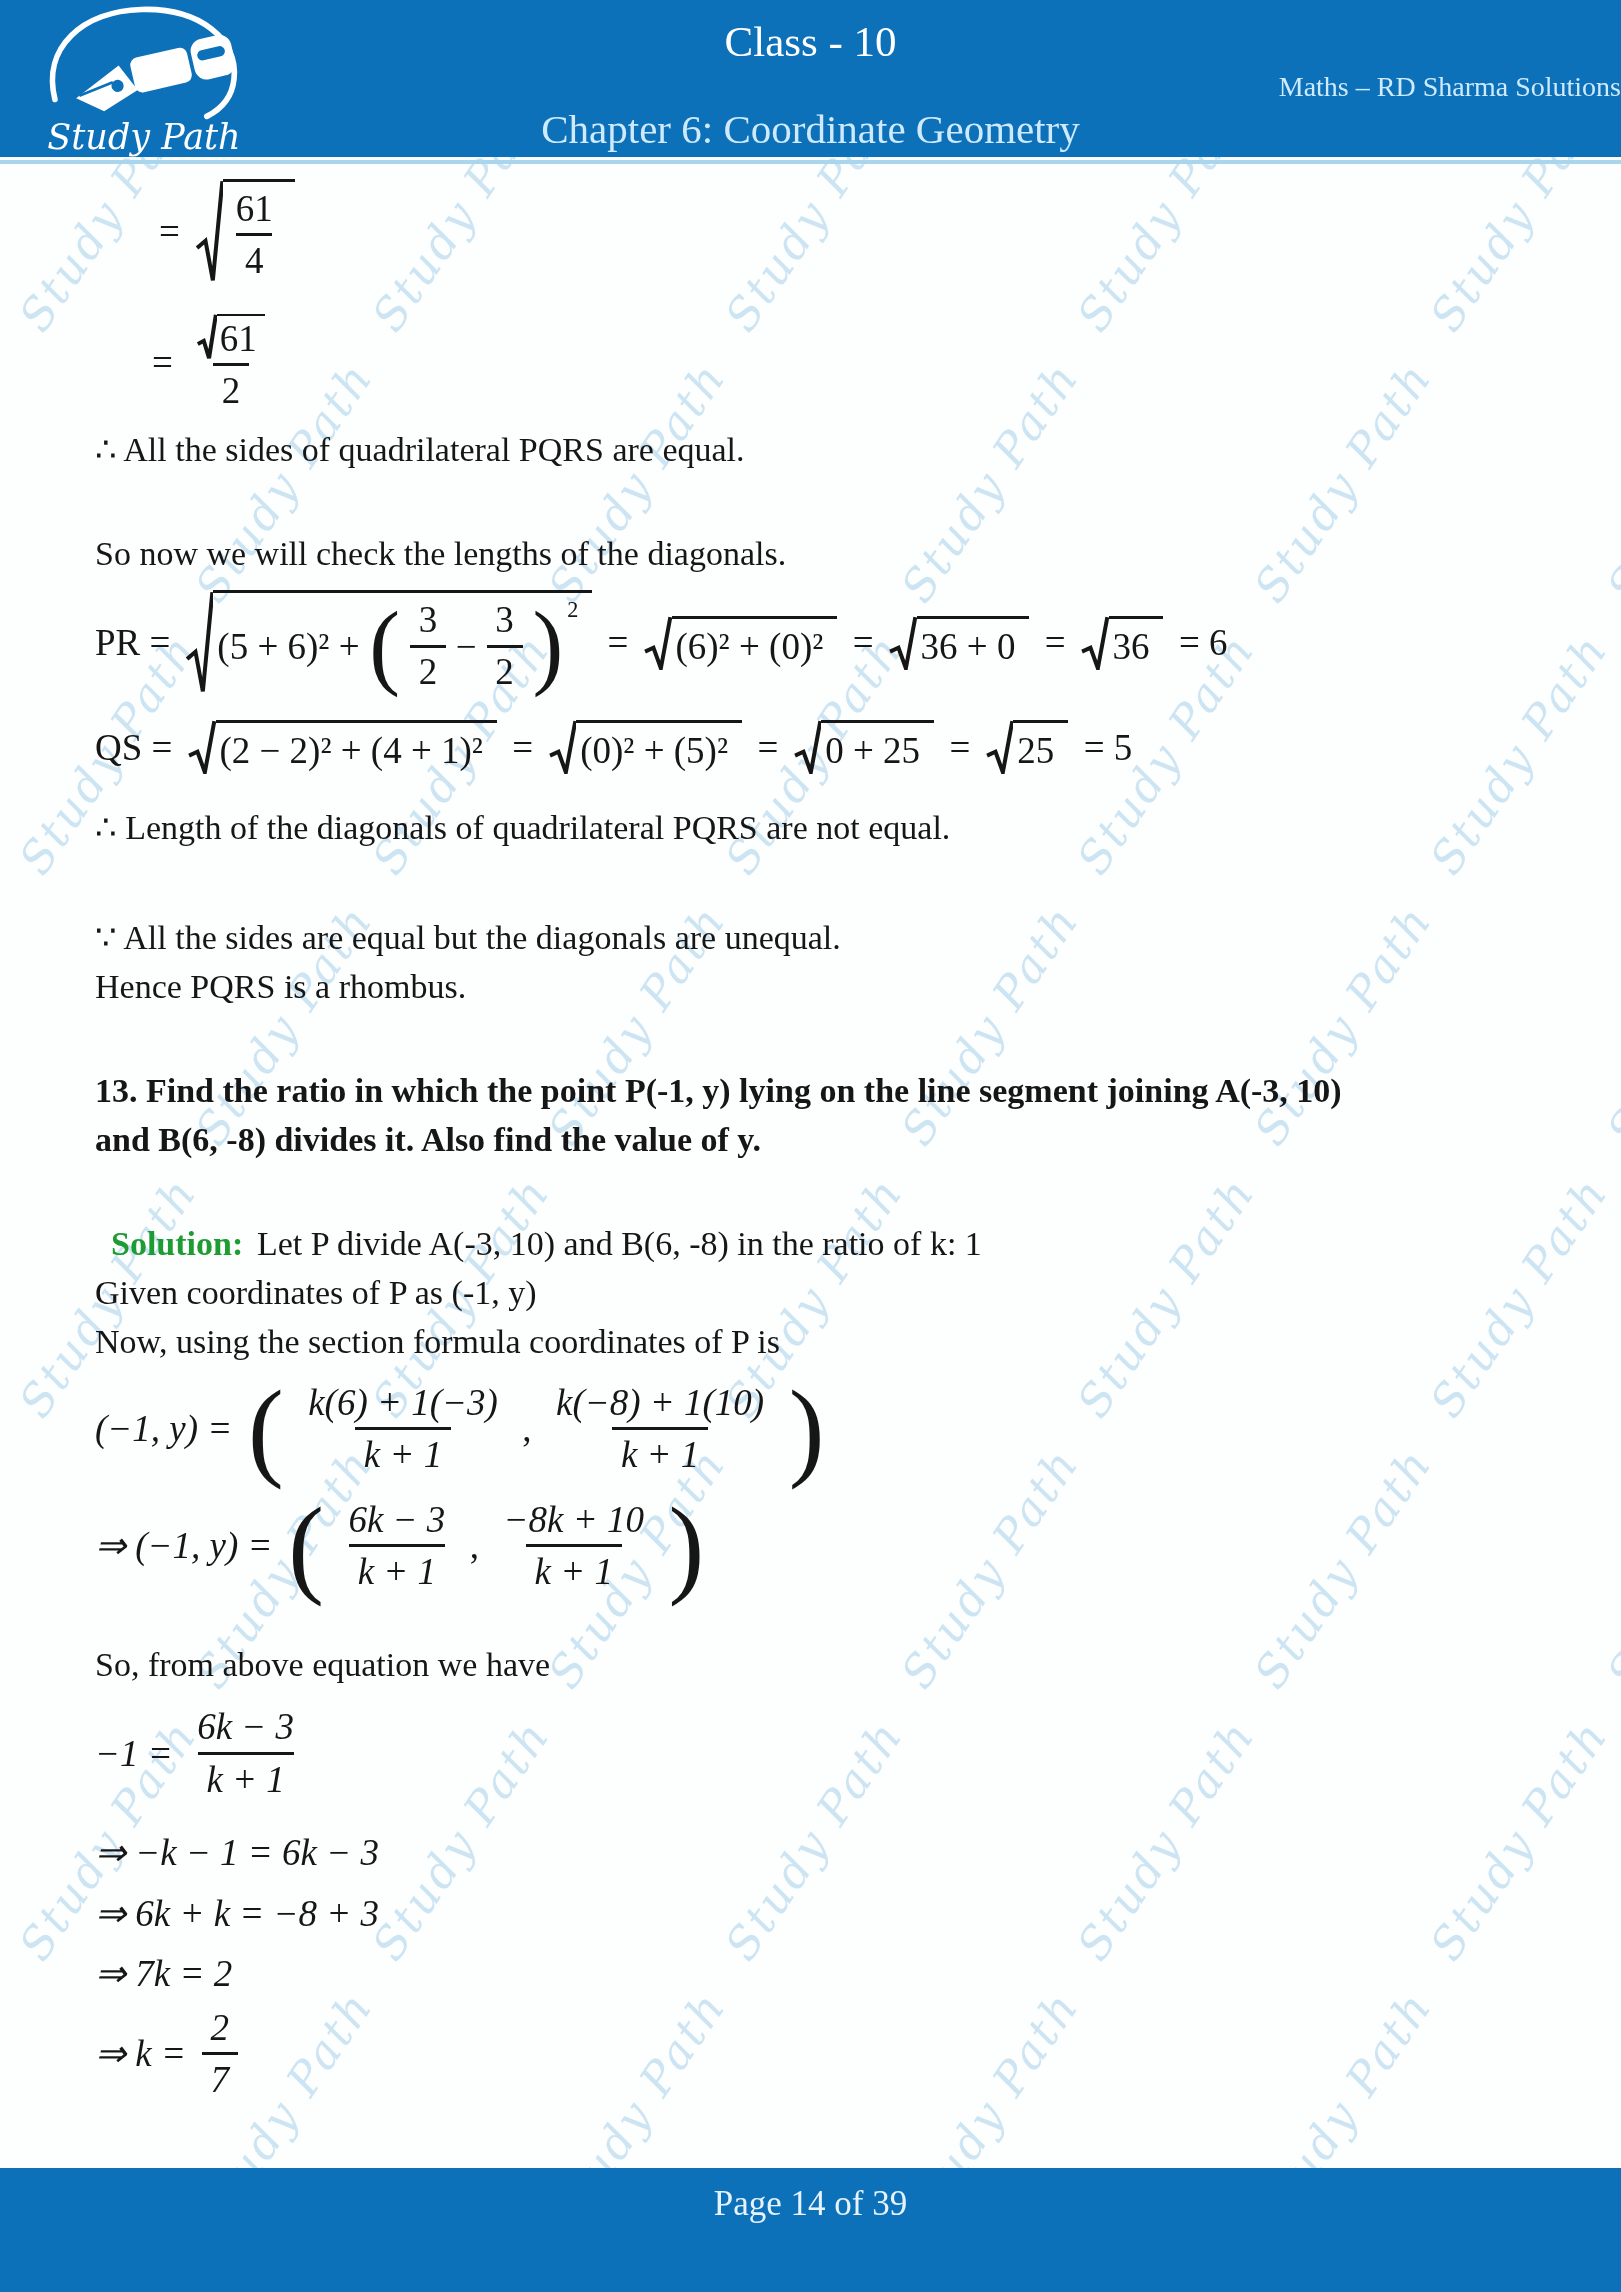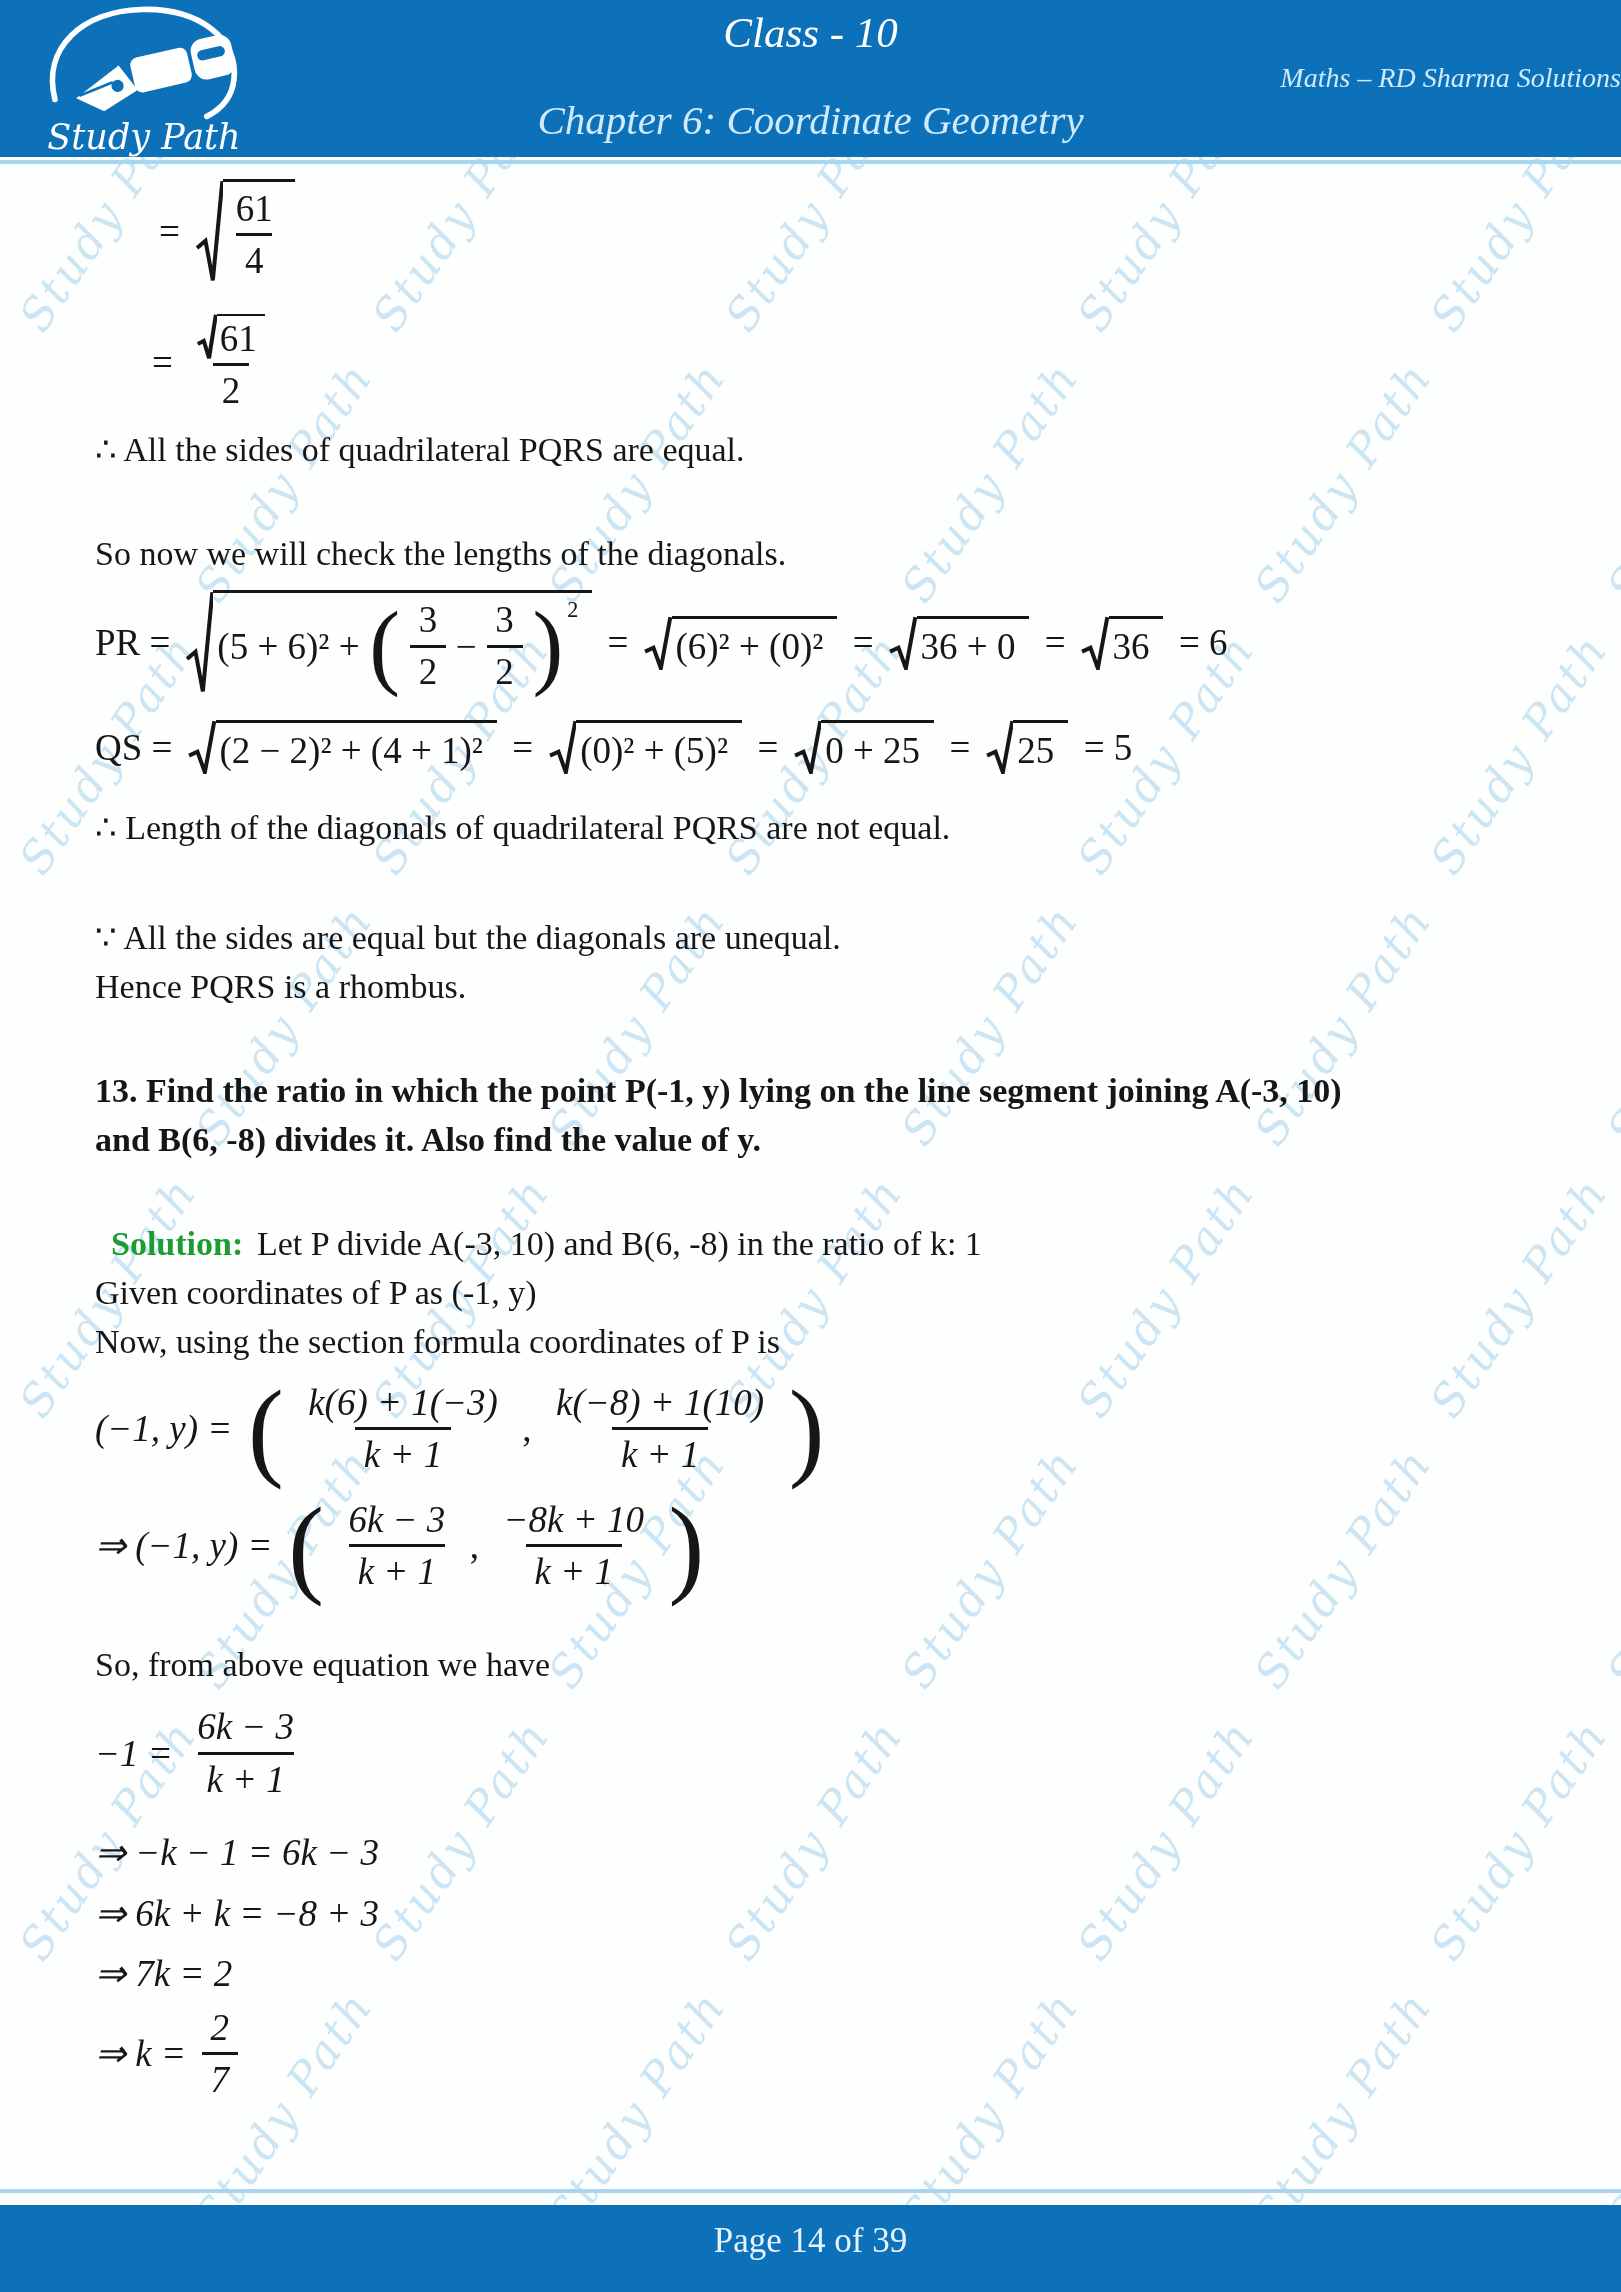--- a/index.html
+++ b/index.html
@@ -23,21 +23,21 @@
   .wm{
     position:absolute;white-space:nowrap;
     transform:translate(-50%,-50%) rotate(-56deg);
     font-family:"DejaVu Serif",serif;font-style:italic;
     font-size:45px;letter-spacing:2.9px;
     color:var(--watermark-blue);opacity:.5;
   }
   
   .header{position:relative;height:157px;background:var(--header-blue);z-index:2;}
   .header-accent{position:relative;z-index:2;height:3.9px;background:var(--accent-blue);margin-top:2.9px;}
-  .titles{position:absolute;left:0;right:0;top:8px;text-align:center;line-height:1.15;font-style:italic;}
+  .titles{position:absolute;left:0;right:0;top:17px;text-align:center;line-height:1.15;}
   .t-l1{font-size:43px;color:#ffffff;}
   .t-l2{font-size:28px;color:var(--title-soft);margin-top:4.9px;text-align:right;}
   .t-l3{font-size:41px;color:var(--title-soft);margin-top:2px;}
   .logo{position:absolute;left:35px;top:2px;width:218px;height:155px;}
   .logo-art{position:absolute;left:0;top:0;width:100%;height:120px;}
   .logo-text{
     position:absolute;left:0;right:0;bottom:0;text-align:center;
     font-family:"DejaVu Serif",serif;font-style:italic;
     font-size:35px;color:#ffffff;
   }
@@ -65,21 +65,21 @@
   }
   .sqrt.sm{padding-left:19.6px;}
   .sqrt.sm>.rad{width:19.6px;}
   .sqrt.sm>.body{border-top-width:2.9px;padding:2px 7.8px 0 2.9px;}
   .bp{font-weight:300;line-height:.82;font-size:2.5em;transform:scaleY(1.03);}
   .bp.xl{font-size:2.9em;}
   .psup{font-size:.6em;align-self:flex-start;margin:-2px 0 0 -5.9px;}
   
   .footer-accent{position:absolute;left:0;right:0;bottom:100px;height:3.9px;background:var(--accent-blue);z-index:2;}
   .footer{
-    position:absolute;left:0;right:0;bottom:0;height:88px;background:var(--header-blue);z-index:2;
+    position:absolute;left:0;right:0;bottom:0;height:125px;background:var(--header-blue);z-index:2;
     display:flex;justify-content:center;align-items:flex-start;
   }
   .footer span{margin-top:15.7px;font-size:35px;color:var(--footer-text);}
 </style>
 </head>
 <body>
 
 <div class="page">
 
   <div id="wm-layer">

